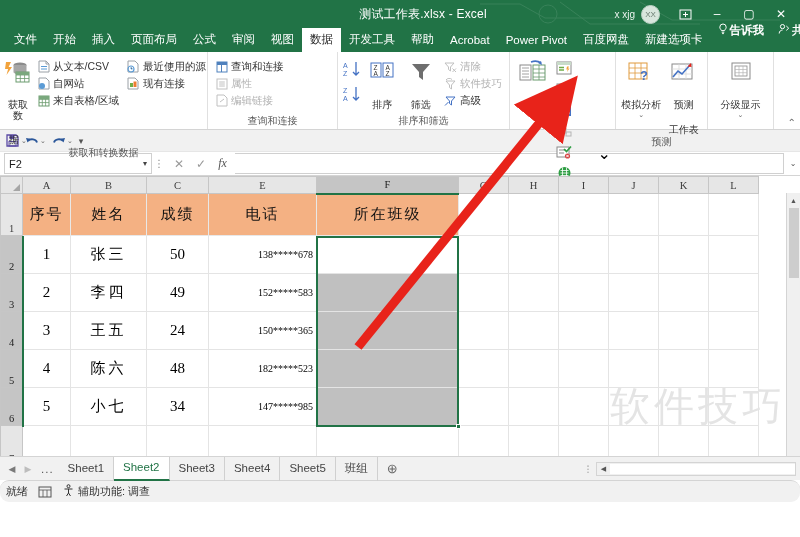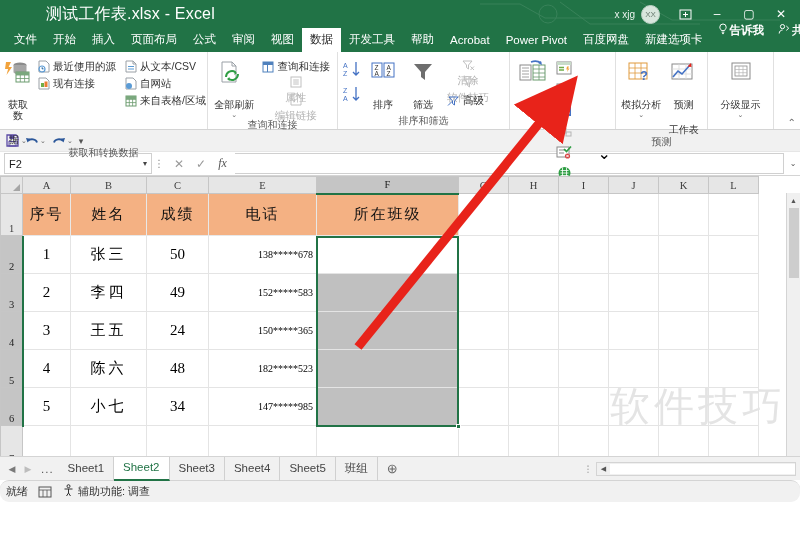--- a/index.html
+++ b/index.html
@@ -9,22 +9,22 @@
     background: #fff;
   }
   #app { position: relative; width: 800px; height: 537px; }
 
   
   .titlebar {
     height: 28px; background: #217346; color: #fff;
     display: flex; align-items: center; position: relative;
   }
   .title-text {
-    position: absolute; left: 0; right: 0; text-align: left;
-    font-size: 16px; color: #ffffff; letter-spacing: .2px; margin-left: 46px;
+    position: absolute; left: 0; right: 0; text-align: center;
+    font-size: 12px; color: #ffffff; letter-spacing: .2px; margin-left: 46px;
   }
   .tb-right {
     margin-left: auto; display: flex; align-items: center;
     gap: 2px; padding-right: 4px; z-index: 3;
   }
   .tb-user { font-size: 10px; color: #eaf3ee; padding: 0 4px; }
   .avatar {
     width: 19px; height: 19px; border-radius: 50%;
     background: #d8e6dd; color: #6b7d72; font-size: 8px;
     display: flex; align-items: center; justify-content: center;
@@ -78,21 +78,21 @@
   }
   .bigbtn .ico { height: 28px; display: flex; align-items: flex-end; justify-content: center; }
   .bigbtn .cap { margin-top: 14px; }
   .bigbtn .caret { font-size: 7px; color: #666; line-height: 1; }
 
   .smallcol { display: flex; flex-direction: column; justify-content: flex-start; padding-top: 2px; }
   .smallbtn {
     display: flex; align-items: center; gap: 3px; font-size: 10.5px;
     color: #333; padding: 1px 3px; white-space: nowrap; height: 17px;
   }
-  .smallbtn.disabled { color: #b2b2b2; flex-direction: column; }
+  .smallbtn.disabled { color: #b2b2b2; }
   .smallbtn .sico { width: 13px; height: 13px; display: flex; align-items: center; justify-content: center; }
 
   .iconpad { display: flex; flex-wrap: wrap; width: 46px; gap: 1px; padding-top: 2px; }
   .iconpad .ip { width: 21px; height: 20px; display: flex; align-items: center; justify-content: center; }
 
   .sortcol { display: flex; flex-direction: column; gap: 1px; padding-top: 3px; }
 
   .collapse-ribbon {
     position: absolute; right: 4px; bottom: 1px; font-size: 10px; color: #666;
   }
@@ -309,89 +309,75 @@
             <span>据</span>
             <span class="caret">⌄</span>
           </span>
         </div>
 
         <div class="smallcol">
           <div class="smallbtn">
             <span class="sico">
               <svg width="12" height="13" viewBox="0 0 12 13">
                   <path d="M1 1 h7 l3 3 v8 h-10z" fill="#fff" stroke="#9aa0a6" stroke-width="1"></path>
+                  <path d="M8 1 v3 h3" fill="none" stroke="#9aa0a6" stroke-width="1"></path>
+                  <path d="M3 6.5 h6 M3 9 h6" stroke="#5b9bd5" stroke-width="1"></path>
+                </svg>
+            </span>
+            <span>从文本/CSV</span>
+          </div>
+          <div class="smallbtn">
+            <span class="sico">
+              <svg width="12" height="13" viewBox="0 0 12 13">
+                  <path d="M1 1 h7 l3 3 v8 h-10z" fill="#fff" stroke="#9aa0a6" stroke-width="1"></path>
+                  <circle cx="4" cy="9" r="3" fill="#5b9bd5"></circle>
+                </svg>
+            </span>
+            <span>自网站</span>
+          </div>
+          <div class="smallbtn">
+            <span class="sico">
+              <svg width="12" height="12" viewBox="0 0 12 12">
+                  <rect x="1" y="1" width="10" height="10" fill="#fff" stroke="#6b9b6e" stroke-width="1"></rect>
+                  <path d="M1 4.3 h10 M1 7.6 h10 M4.3 1 v10 M7.6 1 v10" stroke="#6b9b6e" stroke-width=".8"></path>
+                  <rect x="1" y="1" width="10" height="3.3" fill="#7aa87d"></rect>
+                </svg>
+            </span>
+            <span>来自表格/区域</span>
+          </div>
+        </div>
+
+        <div class="smallcol">
+          <div class="smallbtn">
+            <span class="sico">
+              <svg width="12" height="13" viewBox="0 0 12 13">
+                  <path d="M1 1 h7 l3 3 v8 h-10z" fill="#fff" stroke="#9aa0a6" stroke-width="1"></path>
                   <circle cx="4" cy="9" r="3" fill="none" stroke="#5b9bd5" stroke-width="1.2"></circle>
                   <path d="M4 7.2 v1.8 h1.5" stroke="#5b9bd5" stroke-width="1"></path>
                 </svg>
             </span>
             <span>最近使用的源</span>
           </div>
           <div class="smallbtn">
             <span class="sico">
               <svg width="12" height="13" viewBox="0 0 12 13">
                   <path d="M1 1 h7 l3 3 v8 h-10z" fill="#fff" stroke="#9aa0a6" stroke-width="1"></path>
                   <rect x="3" y="6" width="3" height="4" fill="#70ad47"></rect>
                   <rect x="6.5" y="4.5" width="3" height="5.5" fill="#ed7d31"></rect>
                 </svg>
             </span>
             <span>现有连接</span>
           </div>
         </div>
-
-        <div class="smallcol">
-          <div class="smallbtn">
-            <span class="sico">
-              <svg width="12" height="13" viewBox="0 0 12 13">
-                  <path d="M1 1 h7 l3 3 v8 h-10z" fill="#fff" stroke="#9aa0a6" stroke-width="1"></path>
-                  <path d="M8 1 v3 h3" fill="none" stroke="#9aa0a6" stroke-width="1"></path>
-                  <path d="M3 6.5 h6 M3 9 h6" stroke="#5b9bd5" stroke-width="1"></path>
-                </svg>
-            </span>
-            <span>从文本/CSV</span>
-          </div>
-          <div class="smallbtn">
-            <span class="sico">
-              <svg width="12" height="13" viewBox="0 0 12 13">
-                  <path d="M1 1 h7 l3 3 v8 h-10z" fill="#fff" stroke="#9aa0a6" stroke-width="1"></path>
-                  <circle cx="4" cy="9" r="3" fill="#5b9bd5"></circle>
-                </svg>
-            </span>
-            <span>自网站</span>
-          </div>
-          <div class="smallbtn">
-            <span class="sico">
-              <svg width="12" height="12" viewBox="0 0 12 12">
-                  <rect x="1" y="1" width="10" height="10" fill="#fff" stroke="#6b9b6e" stroke-width="1"></rect>
-                  <path d="M1 4.3 h10 M1 7.6 h10 M4.3 1 v10 M7.6 1 v10" stroke="#6b9b6e" stroke-width=".8"></path>
-                  <rect x="1" y="1" width="10" height="3.3" fill="#7aa87d"></rect>
-                </svg>
-            </span>
-            <span>来自表格/区域</span>
-          </div>
-        </div>
       </div>
       <div class="rgroup-label">获取和转换数据</div>
     </div>
 
     <div class="rgroup" style="width:130px">
       <div class="rgroup-body">
-        <div class="bigbtn" style="width:48px">
-          <span class="ico">
-            <svg width="30" height="26" viewBox="0 0 30 26">
-              <path d="M3 2 h10 l4 4 v16 h-14z" fill="#fff" stroke="#9aa0a6" stroke-width="1"></path>
-              <path d="M13 2 v4 h4" fill="none" stroke="#9aa0a6" stroke-width="1"></path>
-              <path d="M7 17 a6 6 0 0 1 9.5-4.8" fill="none" stroke="#2f9e44" stroke-width="2"></path>
-              <path d="M18 13 l-2.5 -2 l0 4z" fill="#2f9e44"></path>
-              <path d="M19 14 a6 6 0 0 1 -9.5 4.8" fill="none" stroke="#2f9e44" stroke-width="2"></path>
-              <path d="M8 19 l2.5 2 l0 -4z" fill="#2f9e44"></path>
-            </svg>
-          </span>
-          <span class="cap">全部刷新</span>
-          <span class="caret">⌄</span>
-        </div>
         <div class="smallcol">
           <div class="smallbtn">
             <span class="sico">
               <svg width="12" height="12" viewBox="0 0 12 12">
                   <rect x="1" y="1" width="10" height="10" fill="#fff" stroke="#4f81bd" stroke-width="1"></rect>
                   <rect x="1" y="1" width="10" height="3" fill="#4f81bd"></rect>
                   <path d="M5.5 4 v7" stroke="#4f81bd" stroke-width="1"></path>
                 </svg>
             </span>
             <span>查询和连接</span>

